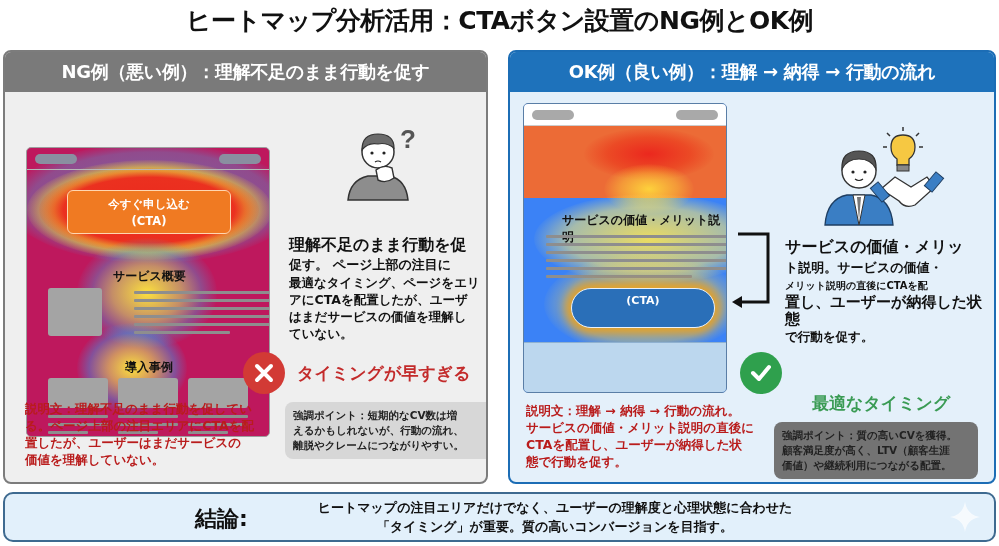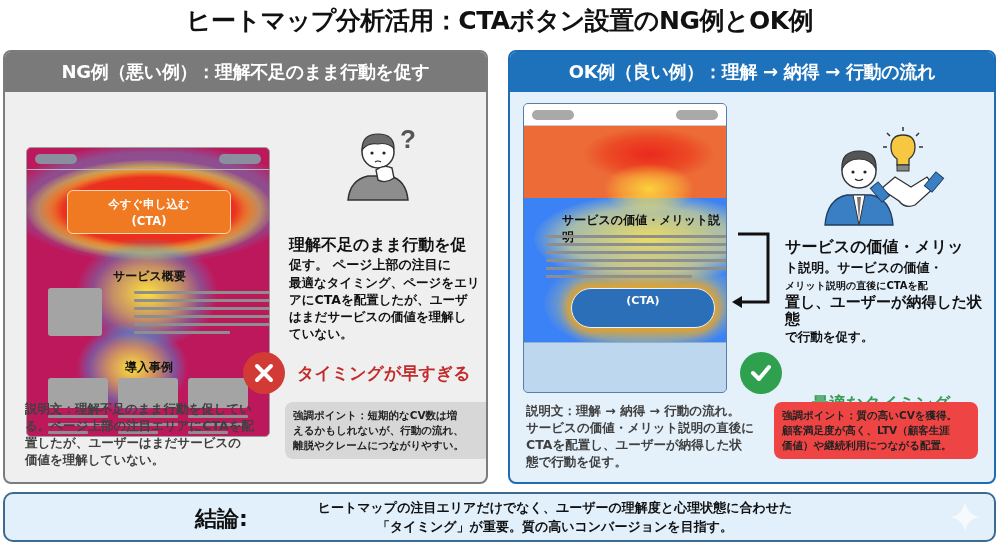--- a/index.html
+++ b/index.html
@@ -60,27 +60,27 @@
   .body-text .lead { font-size: 16px; line-height: 22px; }
 
   .mark { position: absolute; width: 42px; height: 42px; border-radius: 50%; display: flex; align-items: center; justify-content: center; }
   .mark.ng { background: #d23a35; }
   .mark.ok { background: #2fa04d; }
 
   .timing { position: absolute; font-size: 17px; font-weight: bold; }
   .timing.ng { color: #c32b2b; }
   .timing.ok { color: #3a9b54; }
 
-  .desc { position: absolute; font-size: 12.5px; line-height: 17px; font-weight: bold; color: #404040; }
+  .desc { position: absolute; font-size: 12.5px; line-height: 17px; font-weight: bold; color: #b91c1c; }
   .point {
     position: absolute; font-size: 10.5px; line-height: 15px; color: #222; font-weight: bold;
     border-radius: 8px; padding: 6px 8px;
   }
   .ng .point { background: #d7d7d7; }
-  .ok .point { background: #ef4444; }
+  .ok .point { background: #737373; margin-top: 20px; }
 
   .conclusion {
     position: absolute; left: 3px; top: 492px; width: 993px; height: 50px;
     border: 2px solid #3e6a90; border-radius: 10px; background: #e2f0fb;
   }
   .conclusion-label {
     position: absolute; left: 190px; top: 10px; font-size: 22px; font-weight: bold; color: #111;
   }
   .conclusion-text {
     position: absolute; left: 250px; top: 4px; width: 600px; text-align: center;

